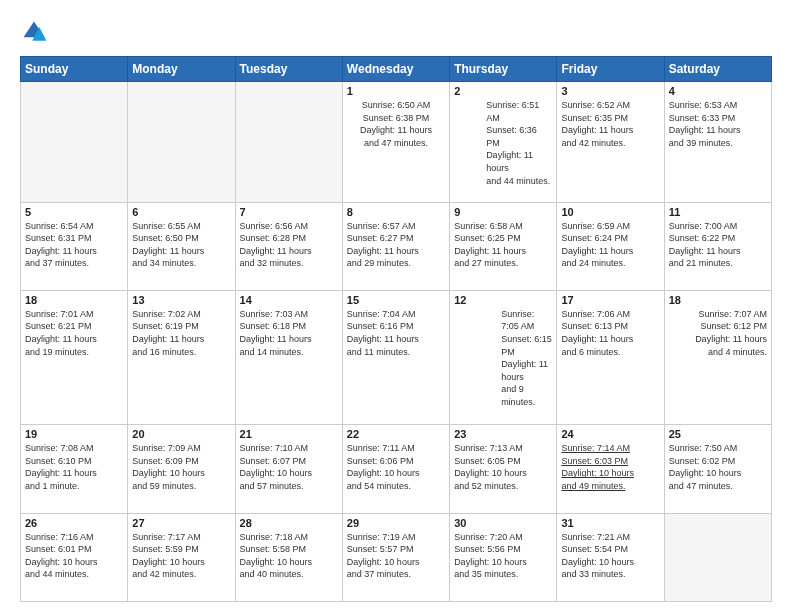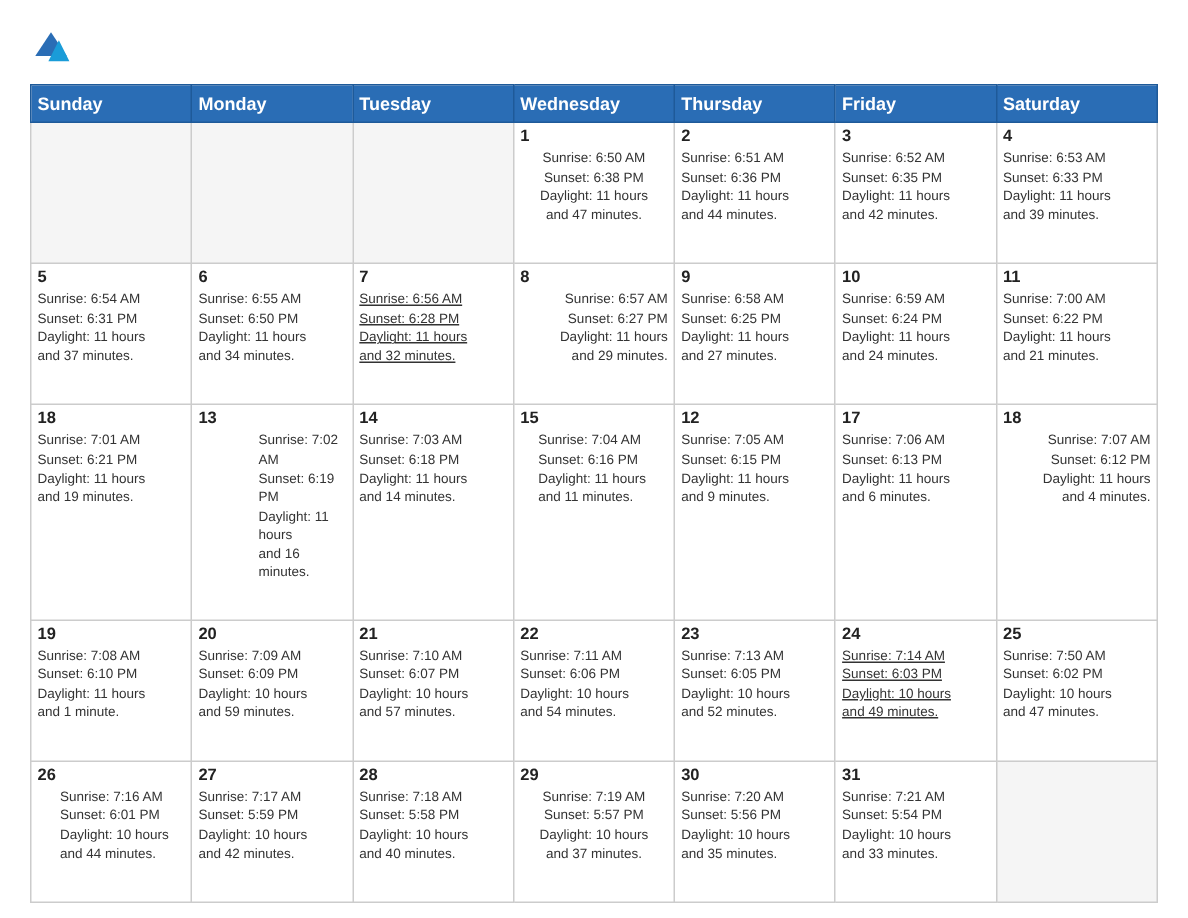--- a/index.html
+++ b/index.html
@@ -136,21 +136,21 @@
           <td class="empty"></td>
           <td>
             <span class="day-num">1</span>
             <div class="day-info" style="white-space: pre-line; text-align: center;">Sunrise: 6:50 AM
 Sunset: 6:38 PM
 Daylight: 11 hours
 and 47 minutes.</div>
           </td>
           <td>
             <span class="day-num">2</span>
-            <div class="day-info" style="white-space: pre-line;">Sunrise: 6:51 AM
+            <div class="day-info" style="white-space: pre-line; margin-left: 32px;">Sunrise: 6:51 AM
 Sunset: 6:36 PM
 Daylight: 11 hours
 and 44 minutes.</div>
           </td>
           <td>
             <span class="day-num">3</span>
             <div class="day-info" style="white-space: pre-line;">Sunrise: 6:52 AM
 Sunset: 6:35 PM
 Daylight: 11 hours
 and 42 minutes.</div>
@@ -173,28 +173,28 @@
           </td>
           <td>
             <span class="day-num">6</span>
             <div class="day-info" style="white-space: pre-line;">Sunrise: 6:55 AM
 Sunset: 6:50 PM
 Daylight: 11 hours
 and 34 minutes.</div>
           </td>
           <td>
             <span class="day-num">7</span>
-            <div class="day-info" style="white-space: pre-line; text-decoration: underline;">Sunrise: 6:56 AM
+            <div class="day-info" style="white-space: pre-line;">Sunrise: 6:56 AM
 Sunset: 6:28 PM
 Daylight: 11 hours
 and 32 minutes.</div>
           </td>
           <td>
             <span class="day-num">8</span>
-            <div class="day-info" style="white-space: pre-line; text-align: right;">Sunrise: 6:57 AM
+            <div class="day-info" style="white-space: pre-line;">Sunrise: 6:57 AM
 Sunset: 6:27 PM
 Daylight: 11 hours
 and 29 minutes.</div>
           </td>
           <td>
             <span class="day-num">9</span>
             <div class="day-info" style="white-space: pre-line;">Sunrise: 6:58 AM
 Sunset: 6:25 PM
 Daylight: 11 hours
 and 27 minutes.</div>
@@ -217,42 +217,42 @@
         <tr>
           <td>
             <span class="day-num">18</span>
             <div class="day-info" style="white-space: pre-line;">Sunrise: 7:01 AM
 Sunset: 6:21 PM
 Daylight: 11 hours
 and 19 minutes.</div>
           </td>
           <td>
             <span class="day-num">13</span>
-            <div class="day-info" style="white-space: pre-line; margin-left: 40px;">Sunrise: 7:02 AM
+            <div class="day-info" style="white-space: pre-line;">Sunrise: 7:02 AM
 Sunset: 6:19 PM
 Daylight: 11 hours
 and 16 minutes.</div>
           </td>
           <td>
             <span class="day-num">14</span>
             <div class="day-info" style="white-space: pre-line;">Sunrise: 7:03 AM
 Sunset: 6:18 PM
 Daylight: 11 hours
 and 14 minutes.</div>
           </td>
           <td>
             <span class="day-num">15</span>
-            <div class="day-info" style="white-space: pre-line; margin-left: 12px;">Sunrise: 7:04 AM
+            <div class="day-info" style="white-space: pre-line;">Sunrise: 7:04 AM
 Sunset: 6:16 PM
 Daylight: 11 hours
 and 11 minutes.</div>
           </td>
           <td>
             <span class="day-num">12</span>
-            <div class="day-info" style="white-space: pre-line;">Sunrise: 7:05 AM
+            <div class="day-info" style="white-space: pre-line; margin-left: 47px;">Sunrise: 7:05 AM
 Sunset: 6:15 PM
 Daylight: 11 hours
 and 9 minutes.</div>
           </td>
           <td>
             <span class="day-num">17</span>
             <div class="day-info" style="white-space: pre-line;">Sunrise: 7:06 AM
 Sunset: 6:13 PM
 Daylight: 11 hours
 and 6 minutes.</div>
@@ -312,42 +312,42 @@
             <span class="day-num">25</span>
             <div class="day-info" style="white-space: pre-line;">Sunrise: 7:50 AM
 Sunset: 6:02 PM
 Daylight: 10 hours
 and 47 minutes.</div>
           </td>
         </tr>
         <tr>
           <td>
             <span class="day-num">26</span>
-            <div class="day-info" style="white-space: pre-line; margin-left: 15px;">Sunrise: 7:16 AM
+            <div class="day-info" style="white-space: pre-line;">Sunrise: 7:16 AM
 Sunset: 6:01 PM
 Daylight: 10 hours
 and 44 minutes.</div>
           </td>
           <td>
             <span class="day-num">27</span>
             <div class="day-info" style="white-space: pre-line;">Sunrise: 7:17 AM
 Sunset: 5:59 PM
 Daylight: 10 hours
 and 42 minutes.</div>
           </td>
           <td>
             <span class="day-num">28</span>
             <div class="day-info" style="white-space: pre-line;">Sunrise: 7:18 AM
 Sunset: 5:58 PM
 Daylight: 10 hours
 and 40 minutes.</div>
           </td>
           <td>
             <span class="day-num">29</span>
-            <div class="day-info" style="white-space: pre-line; text-align: center;">Sunrise: 7:19 AM
+            <div class="day-info" style="white-space: pre-line;">Sunrise: 7:19 AM
 Sunset: 5:57 PM
 Daylight: 10 hours
 and 37 minutes.</div>
           </td>
           <td>
             <span class="day-num">30</span>
             <div class="day-info" style="white-space: pre-line;">Sunrise: 7:20 AM
 Sunset: 5:56 PM
 Daylight: 10 hours
 and 35 minutes.</div>

